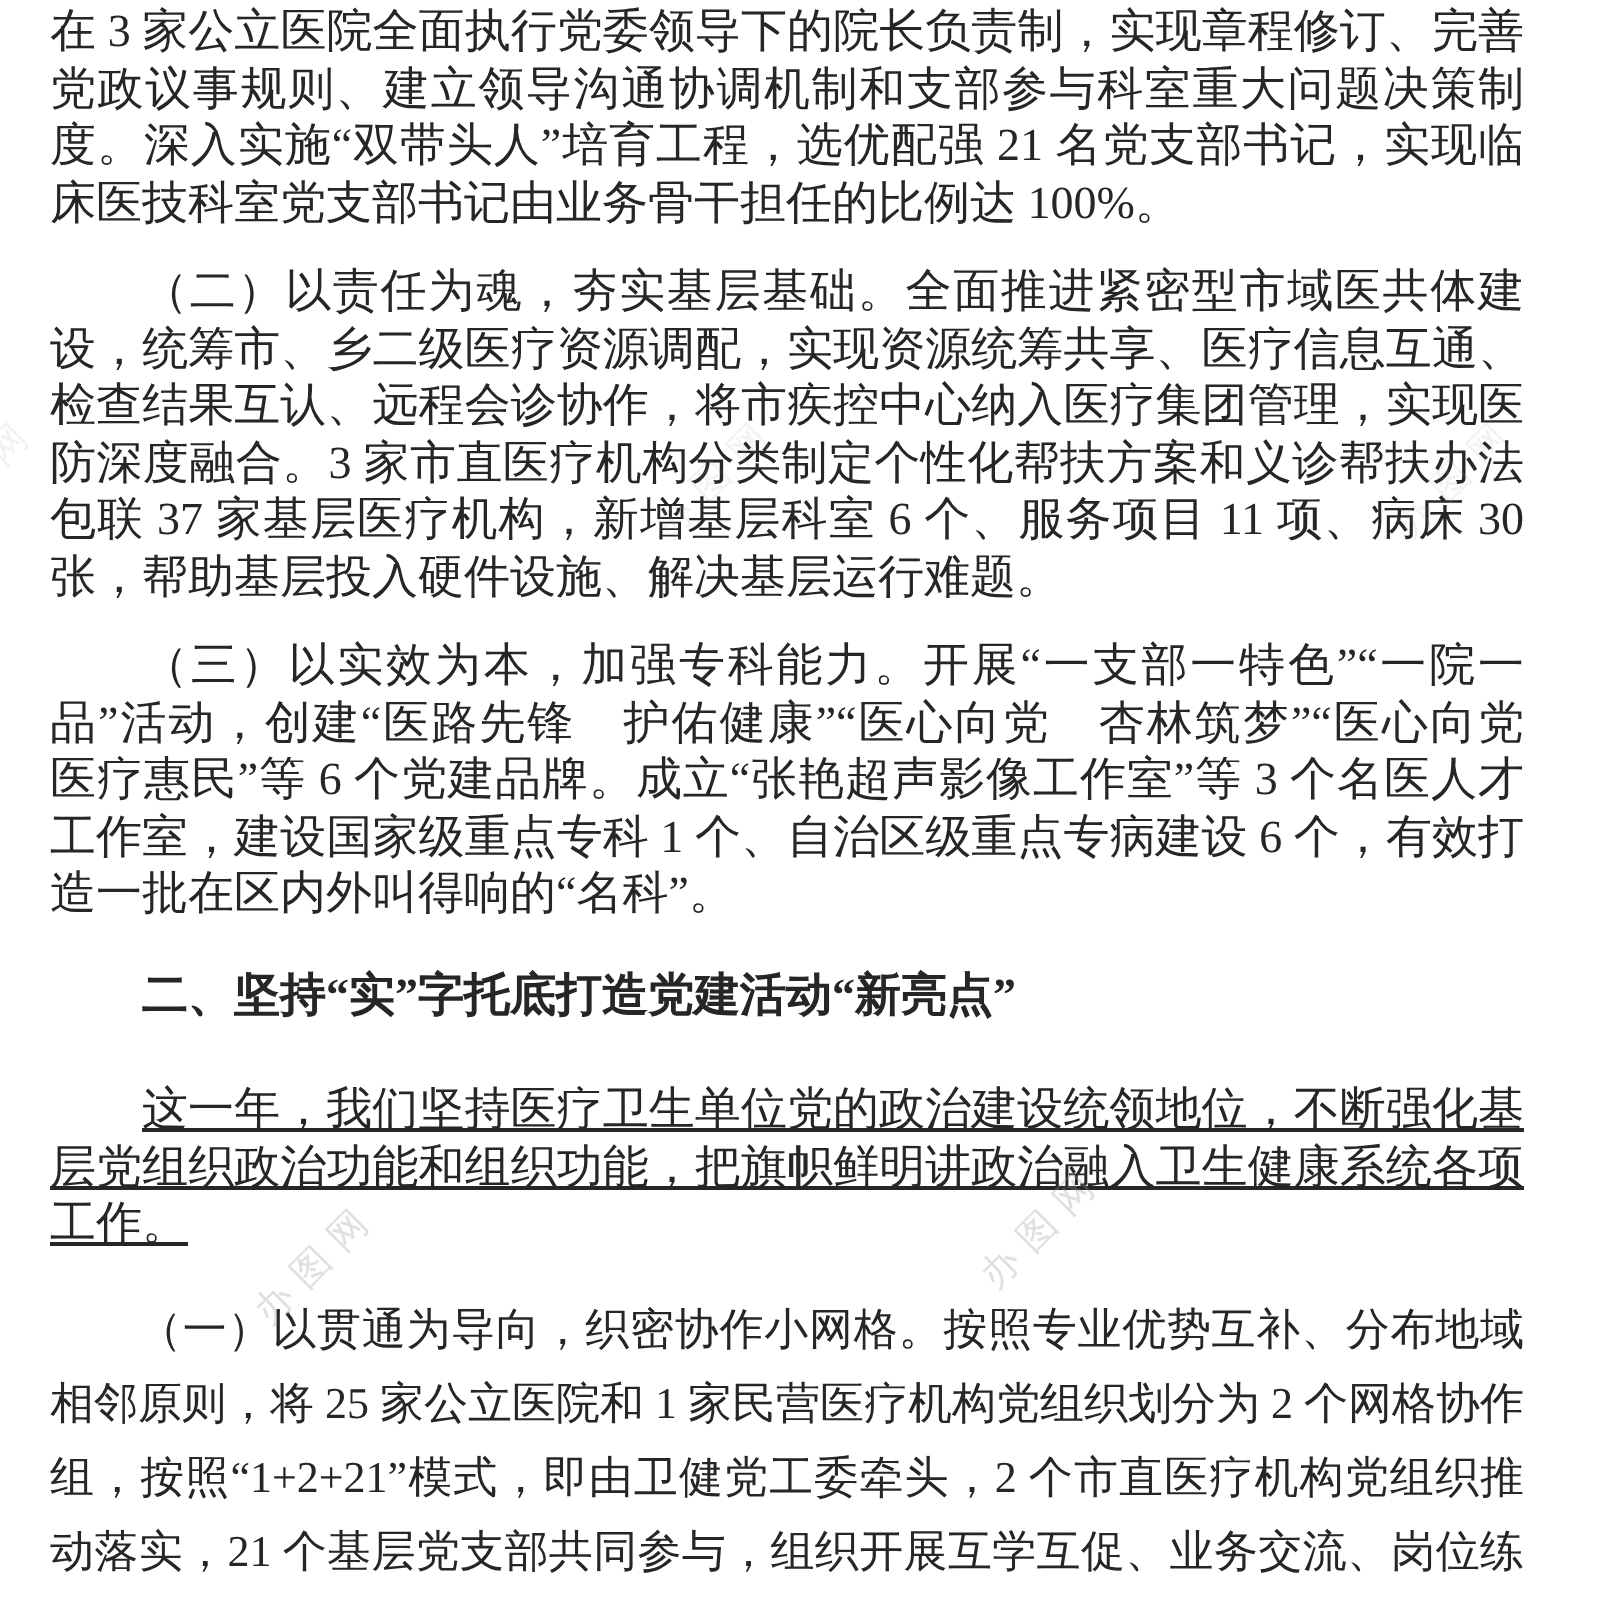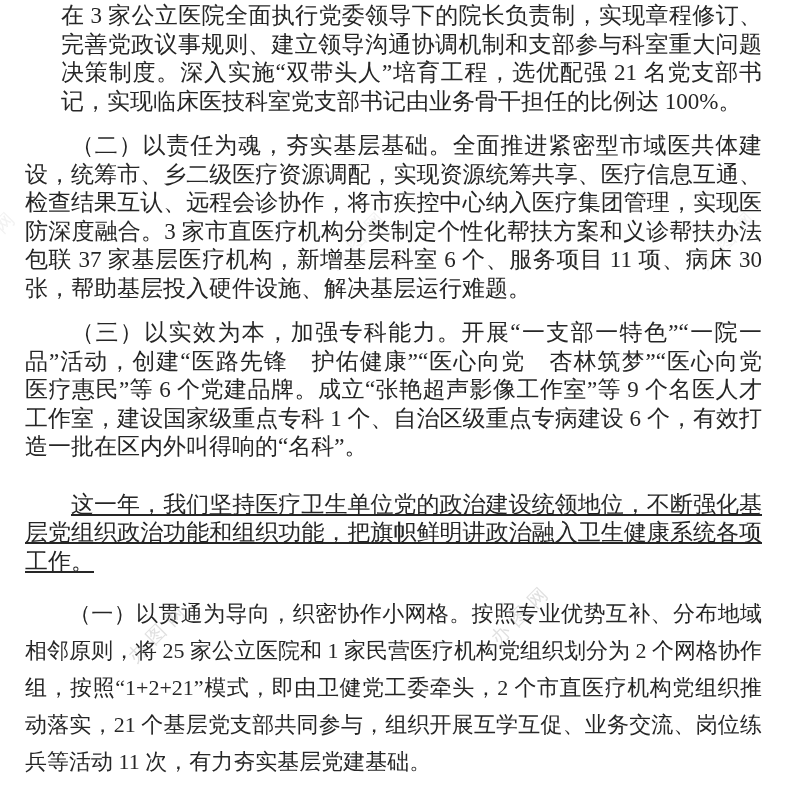--- a/index.html
+++ b/index.html
@@ -25,21 +25,20 @@
     line-height: 28.5px;
     text-align: justify;
     text-justify: inter-character;
   }
   .para {
     margin: 0;
     text-indent: 2em;
   }
   .no-indent {
     text-indent: 0;
-    margin-left: 36px;
   }
   .mt-16 { margin-top: 16px; }
   .mt-19 { margin-top: 19px; }
   .mt-22 { margin-top: 22px; }
   .mt-29 { margin-top: 29px; text-decoration: underline; }
   .lead {
     font-weight: normal;
   }
   .heading {
     margin: 22px 0 0 0;
@@ -88,23 +87,24 @@
 
   <p class="para no-indent">
     <span>在 3 家公立医院全面执行党委领导下的院长负责制，实现章程修订、完善党政议事规则、建立领导沟通协调机制和支部参与科室重大问题决策制度。深入实施“双带头人”培育工程，选优配强 21 名党支部书记，实现临床医技科室党支部书记由业务骨干担任的比例达 100%。</span>
   </p>
 
   <p class="para mt-16">
     <span class="lead">（二）以责任为魂，夯实基层基础。</span><span>全面推进紧密型市域医共体建设，统筹市、乡二级医疗资源调配，实现资源统筹共享、医疗信息互通、检查结果互认、远程会诊协作，将市疾控中心纳入医疗集团管理，实现医防深度融合。3 家市直医疗机构分类制定个性化帮扶方案和义诊帮扶办法包联 37 家基层医疗机构，新增基层科室 6 个、服务项目 11 项、病床 30 张，帮助基层投入硬件设施、解决基层运行难题。</span>
   </p>
 
   <p class="para mt-16">
-    <span class="lead">（三）以实效为本，加强专科能力。</span><span>开展“一支部一特色”“一院一品”活动，创建“医路先锋　护佑健康”“医心向党　杏林筑梦”“医心向党　医疗惠民”等 6 个党建品牌。成立“张艳超声影像工作室”等 9 个名医人才工作室，建设国家级重点专科 1 个、自治区级重点专病建设 6 个，有效打造一批在区内外叫得响的“名科”。</span>
+    <span class="lead">（三）以实效为本，加强专科能力。</span><span>开展“一支部一特色”“一院一品”活动，创建“医路先锋　护佑健康”“医心向党　杏林筑梦”“医心向党　医疗惠民”等 6 个党建品牌。成立“张艳超声影像工作室”等 3 个名医人才工作室，建设国家级重点专科 1 个、自治区级重点专病建设 6 个，有效打造一批在区内外叫得响的“名科”。</span>
   </p>
 
+  <h2 class="heading mt-22">二、坚持“实”字托底打造党建活动“新亮点”</h2>
 
   <p class="para mt-29">
     <span>这一年，我们坚持医疗卫生单位党的政治建设统领地位，不断强化基层党组织政治功能和组织功能，把旗帜鲜明讲政治融入卫生健康系统各项工作。</span>
   </p>
 
   <p class="para small mt-19">
     <span class="lead">（一）以贯通为导向，织密协作小网格。</span><span>按照专业优势互补、分布地域相邻原则，将 25 家公立医院和 1 家民营医疗机构党组织划分为 2 个网格协作组，按照“1+2+21”模式，即由卫健党工委牵头，2 个市直医疗机构党组织推动落实，21 个基层党支部共同参与，组织开展互学互促、业务交流、岗位练兵等活动 11 次，有力夯实基层党建基础。</span>
   </p>
 
 </div>

